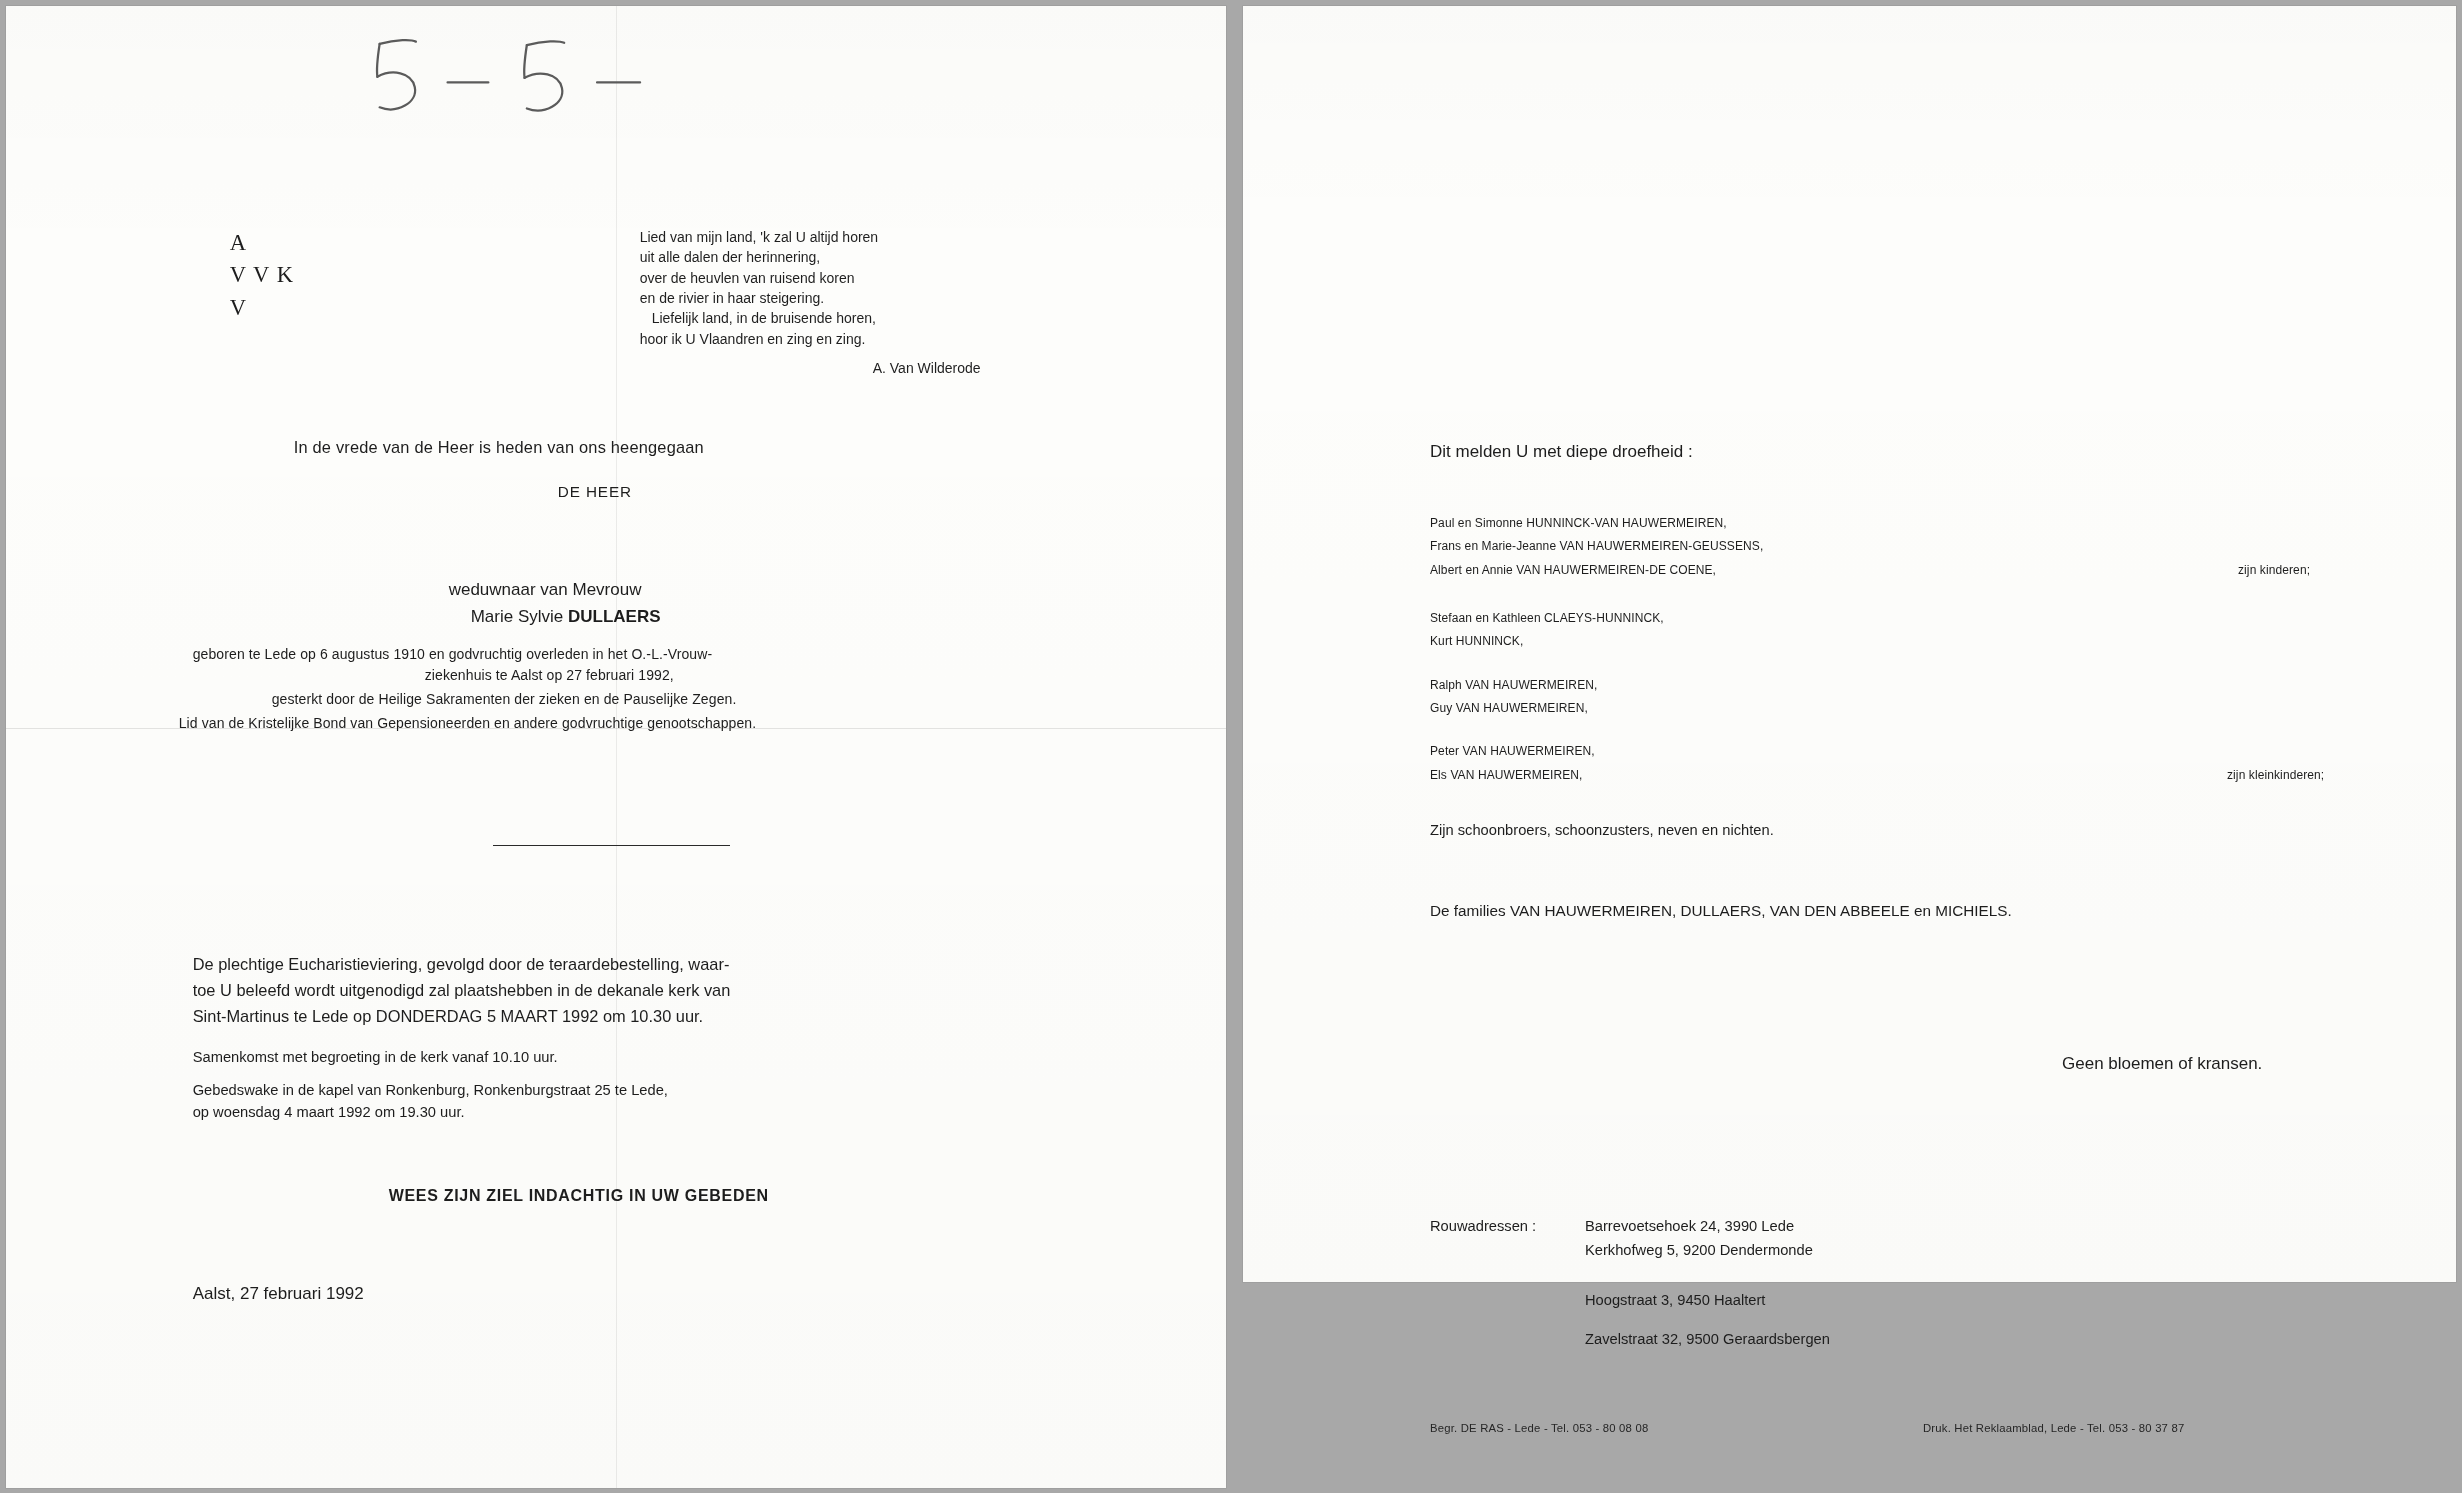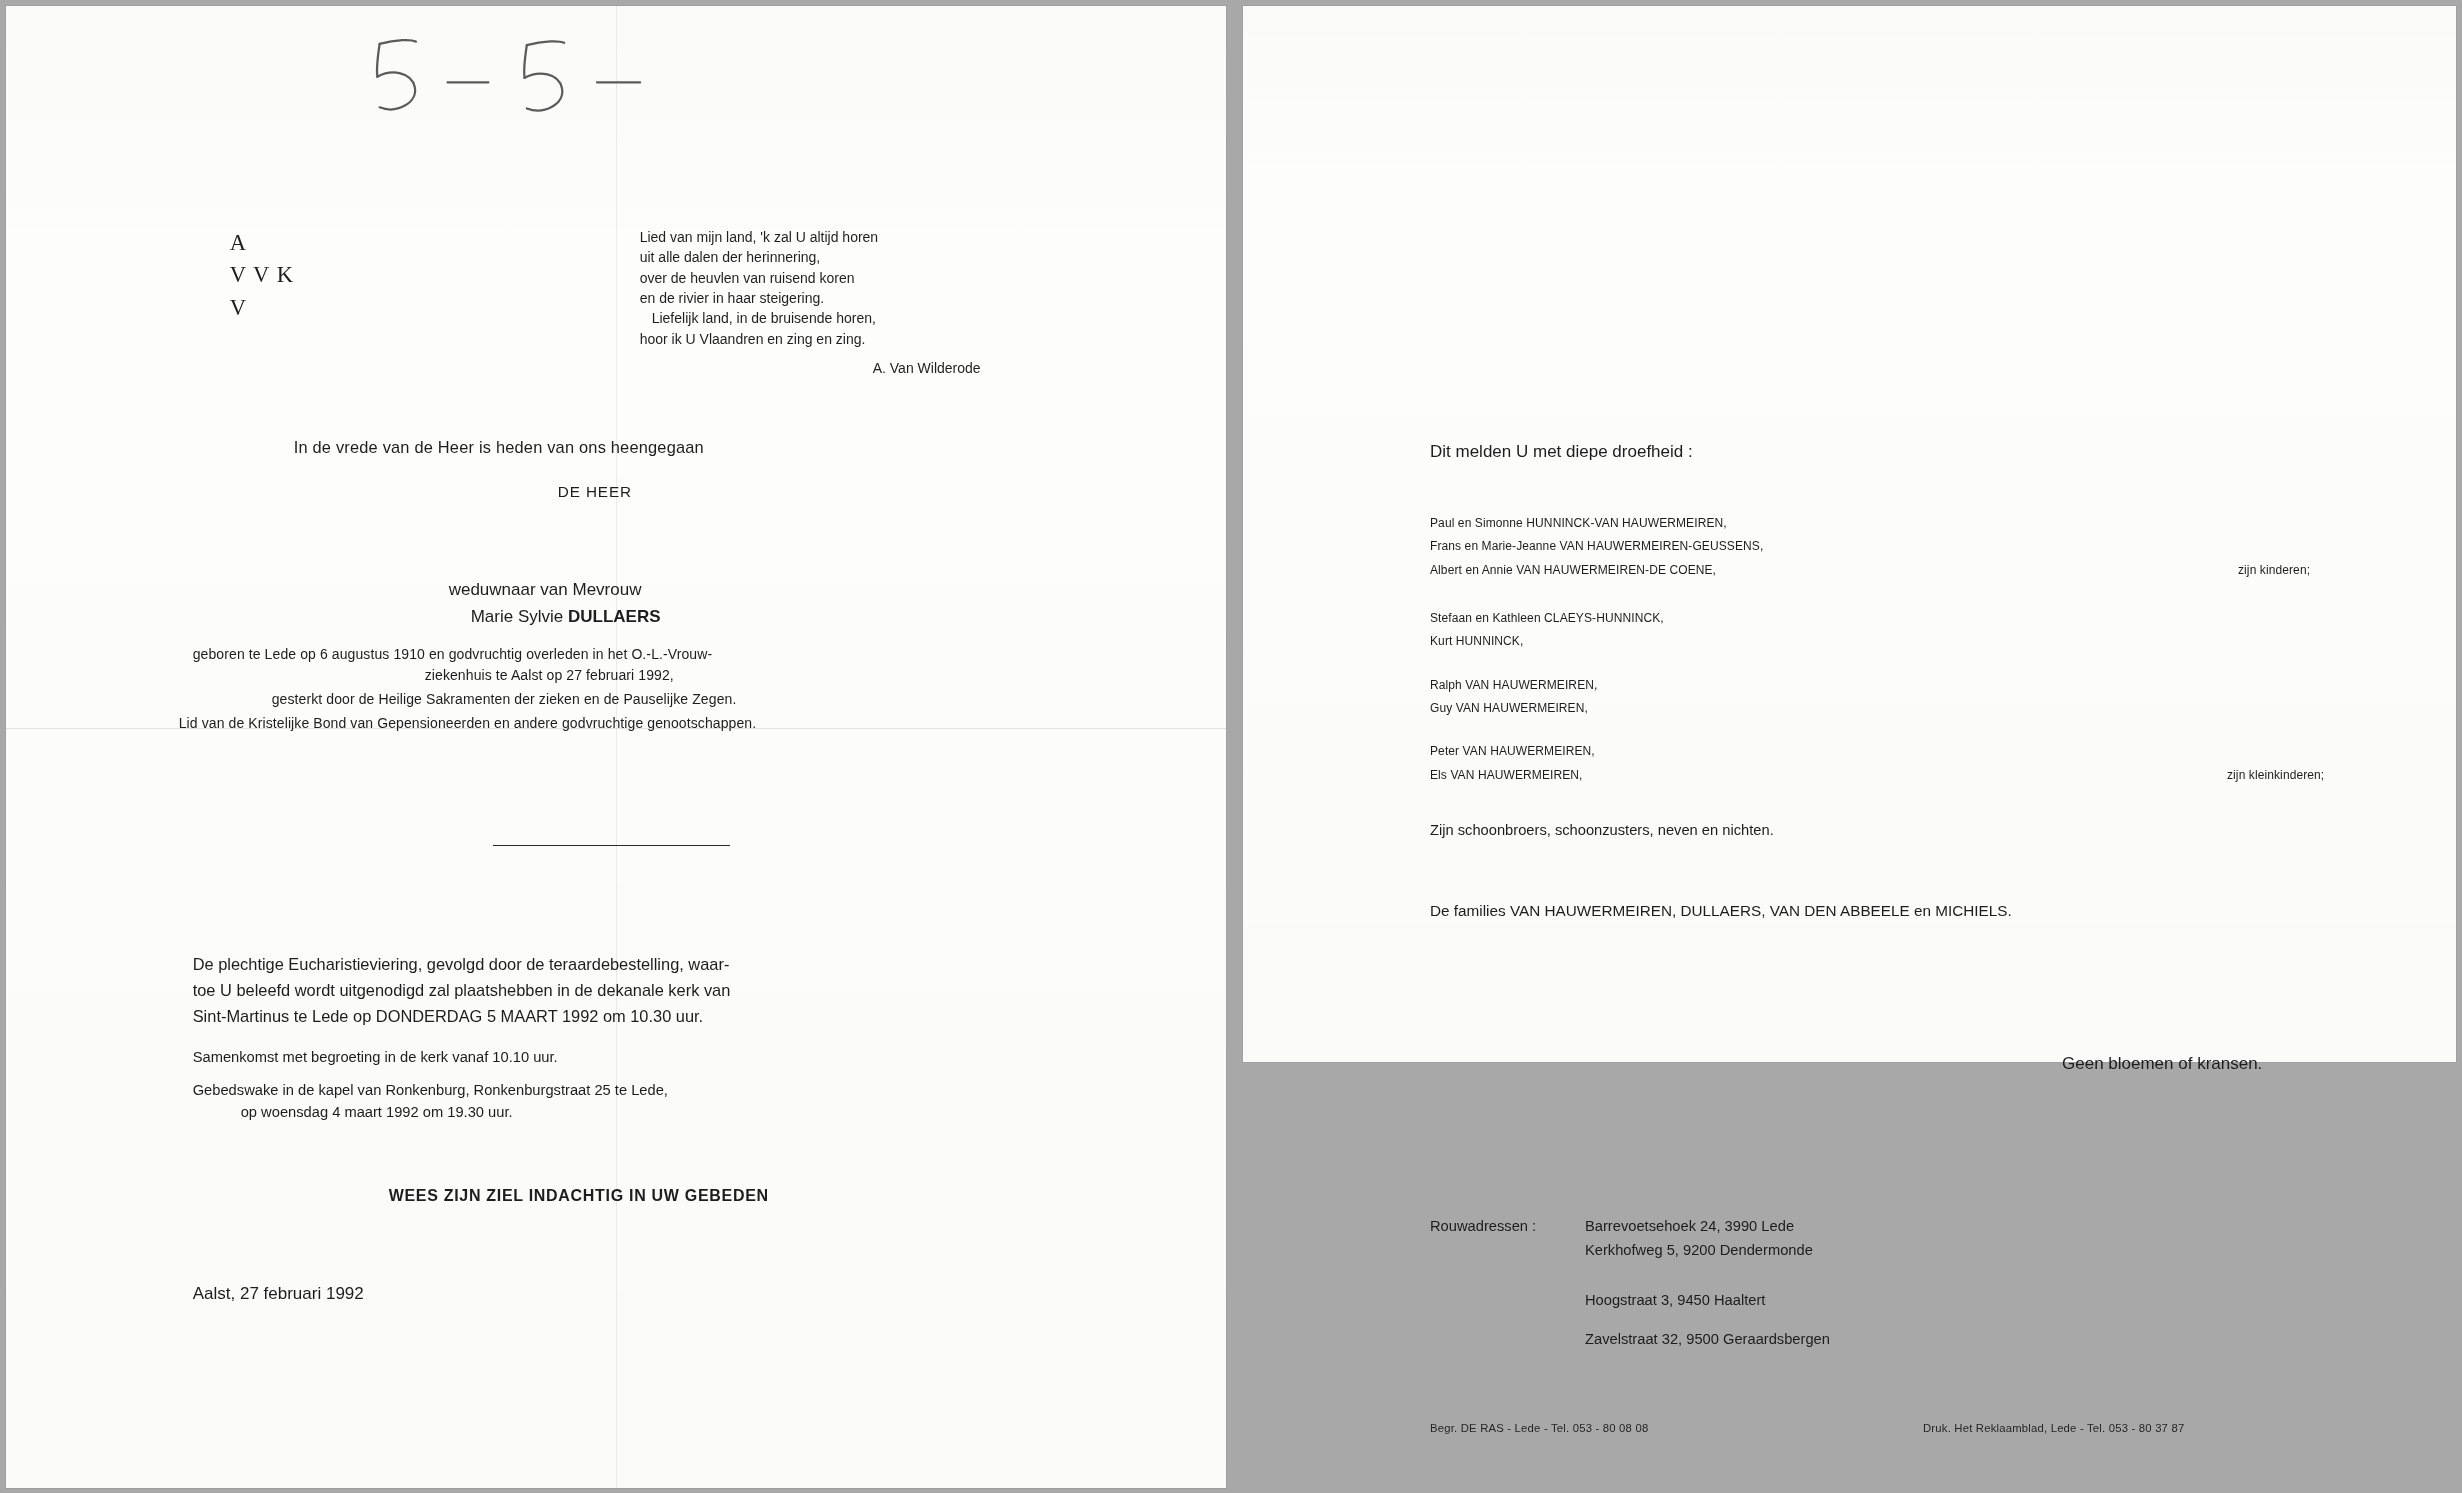--- a/index.html
+++ b/index.html
@@ -25,21 +25,21 @@
     top: 5.7px;
     width: 1220px;
     height: 1482px;
     background: #fdfdfb;
   }
   
   #right-page {
     left: 1243px;
     top: 5.7px;
     width: 1213px;
-    height: 1056px;
+    height: 1276px;
     background: #fdfdfb;
   }
   .inner {
     position: absolute;
     inset: 0;
   }
   
   .paper-tone {
     position: absolute;
     inset: 0;
@@ -230,21 +230,21 @@
     <div class="txt body-line" style="left:173px; top:708px;">Lid van de Kristelijke Bond van Gepensioneerden en andere godvruchtige genootschappen.</div>
 
     <div class="rule" style="left:487px; top:839px; width:237px;"></div>
 
     <div class="txt service" style="left:187px; top:947px;">De plechtige Eucharistieviering, gevolgd door de teraardebestelling, waar-</div>
     <div class="txt service" style="left:187px; top:973px;">toe U beleefd wordt uitgenodigd zal plaatshebben in de dekanale kerk van</div>
     <div class="txt service" style="left:187px; top:999px;">Sint-Martinus te Lede op DONDERDAG 5 MAART 1992 om 10.30 uur.</div>
 
     <div class="txt service-small" style="left:187px; top:1041px;">Samenkomst met begroeting in de kerk vanaf 10.10 uur.</div>
     <div class="txt service-small" style="left:187px; top:1074px;">Gebedswake in de kapel van Ronkenburg, Ronkenburgstraat 25 te Lede,</div>
-    <div class="txt service-small" style="left:187px; top:1096px;margin-left:48px;">op woensdag 4 maart 1992 om 19.30 uur.</div>
+    <div class="txt service-small" style="left:187px; top:1096px;">op woensdag 4 maart 1992 om 19.30 uur.</div>
 
     <div class="txt prayer" style="left:383px; top:1179px;">WEES ZIJN ZIEL INDACHTIG IN UW GEBEDEN</div>
 
     <div class="txt place-date" style="left:187px; top:1277px;">Aalst, 27 februari 1992</div>
   </div>
 </div>
 
 <div class="scan" id="right-page">
   <div class="inner">
     <div class="paper-tone"></div>

